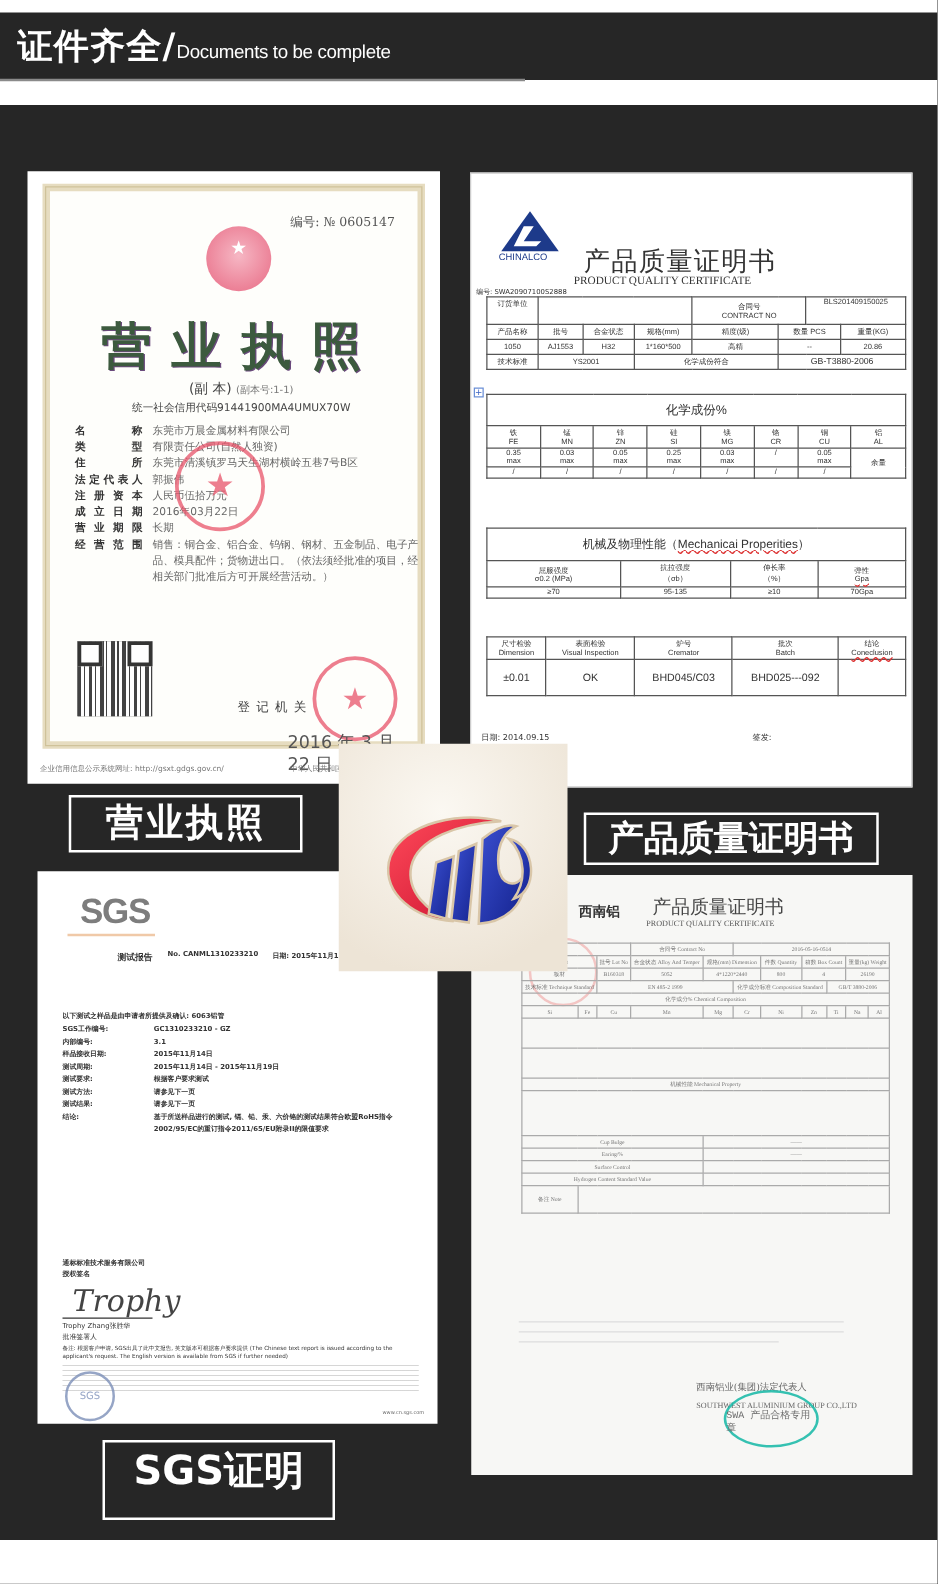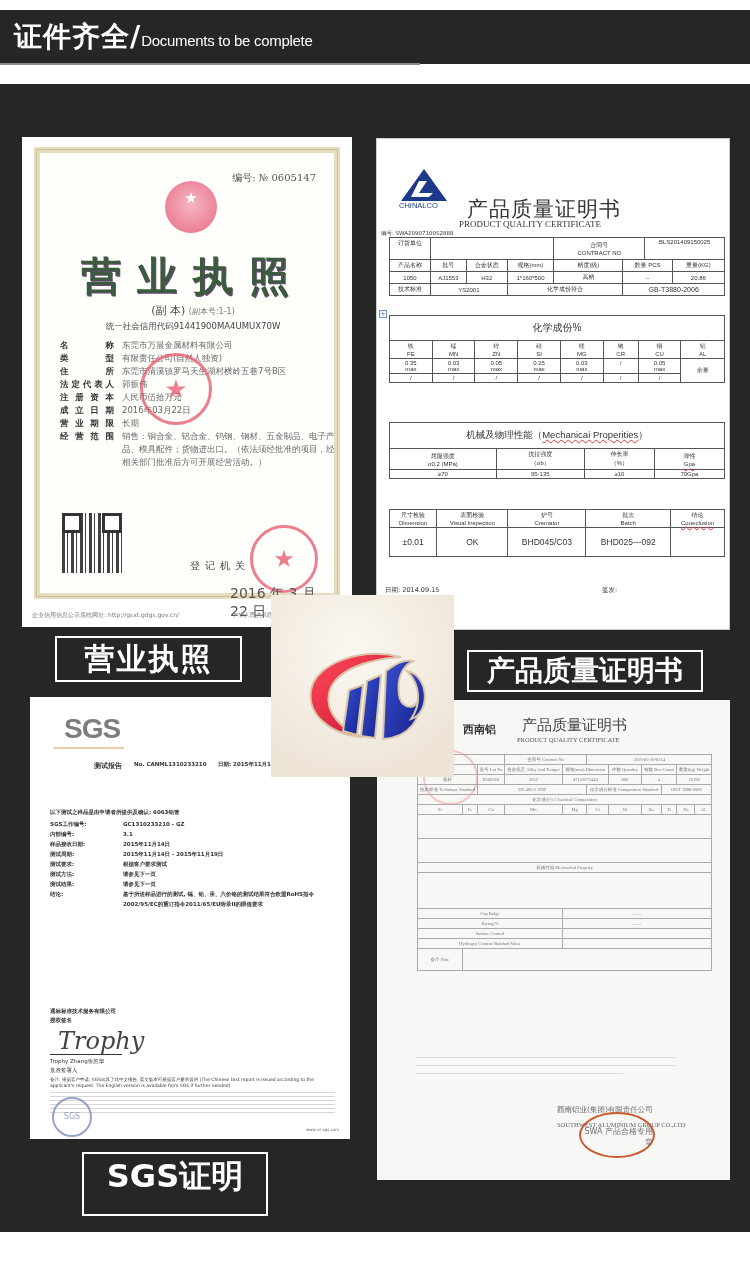--- a/index.html
+++ b/index.html
@@ -94,21 +94,21 @@
   
   .swa { left: 377px; top: 700px; width: 353px; height: 480px; background: #f7f7f5; }
   .swa-brand { left: 86px; top: 22px; font-size: 11px; font-weight: bold; color: #333; }
   .swa-title { left: 145px; top: 16px; font-size: 15px; color: #444; font-family: "DejaVu Serif", serif; }
   .swa-sub { left: 140px; top: 36px; font-size: 6.5px; color: #555; font-family: "Liberation Serif", serif; }
   .swa-table { left: 40px; top: 54px; width: 295px; }
   .swa-table td { border: 1px solid #aaa; font-size: 4.5px; text-align: center; color: #777; padding: 2px 1px; font-family: "Liberation Serif", serif; }
   .swa-notes { left: 38px; top: 352px; width: 260px; font-size: 4.5px; color: #777; line-height: 8px; }
   .swa-company { left: 180px; top: 405px; font-size: 7.5px; color: #666; font-family: "DejaVu Serif", serif; }
   .swa-company-en { left: 180px; top: 421px; font-size: 6.5px; color: #666; font-family: "Liberation Serif", serif; }
-  .swa-seal { left: 202px; top: 412px; width: 76px; height: 46px; border-radius: 50%; border: 2px solid #c2410c; color: #555; font-size: 10px; text-align: right; opacity: .85; }
+  .swa-seal { left: 202px; top: 412px; width: 76px; height: 46px; border-radius: 50%; border: 2px solid #14b8a6; color: #555; font-size: 10px; text-align: left; opacity: .85; font-family: Liberation Mono, monospace; }
   .swa-redseal { left: 46px; top: 50px; width: 55px; height: 55px; border-radius: 50%; border: 2px solid #e88; opacity: .45; }
 </style>
 </head>
 <body>
 
 <div class="abs header"></div>
 <div class="abs header-underline"></div>
 <div class="abs header-title">
   <span>证件齐全/</span><span class="header-sub">Documents to be complete</span>
 </div>
@@ -434,21 +434,21 @@
           <td>备注 Note</td>
           <td colspan="10"></td>
         </tr>
   </tbody>
     </table>
   <div class="abs swa-notes">
     <div style="height:6px;border-bottom:1px solid #ddd;margin-bottom:2px;"></div>
     <div style="height:6px;border-bottom:1px solid #ddd;margin-bottom:2px;"></div>
     <div style="height:6px;border-bottom:1px solid #ddd;margin-bottom:2px;width:80%;"></div>
   </div>
-  <div class="abs swa-company">西南铝业(集团)有限责任公司</div>
+  <div class="abs swa-company">西南铝业(集团)法定代表人</div>
   <div class="abs swa-company-en">SOUTHWEST ALUMINIUM GROUP CO.,LTD</div>
   <div class="abs swa-seal" style="padding-top:12px;font-size:8px;">SWA 产品合格专用章</div>
 </div>
 
 <div class="abs center-logo">
   <svg width="183" height="182" viewBox="0 0 183 182">
     <defs>
       <linearGradient id="rg" x1="0" y1="0" x2="1" y2="1">
           <stop offset="0" stop-color="#ff4a5a"></stop>
           <stop offset="1" stop-color="#c8102e"></stop>

